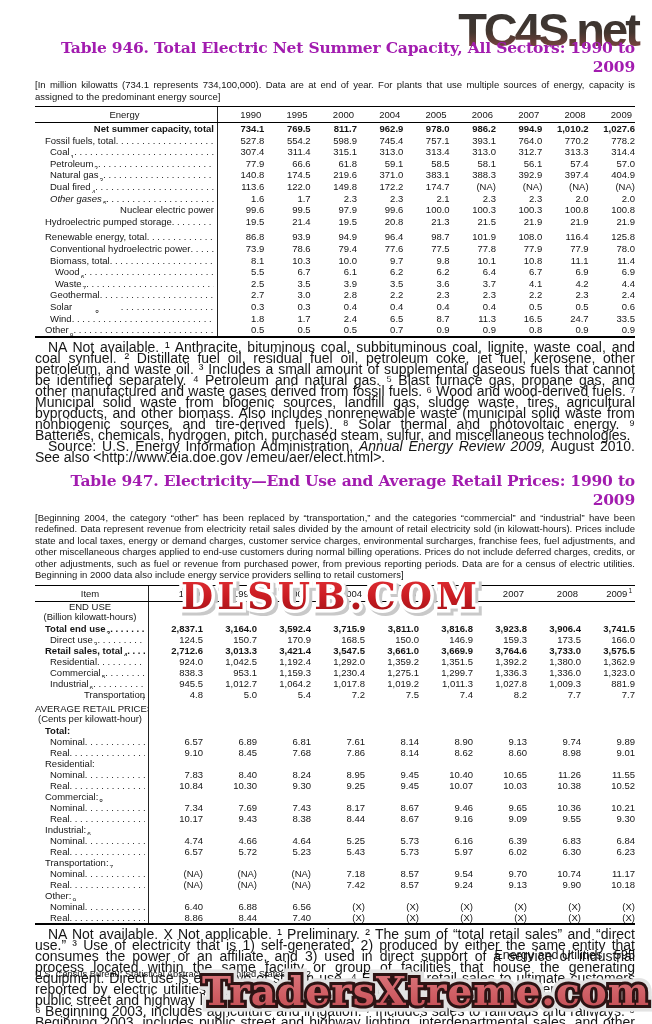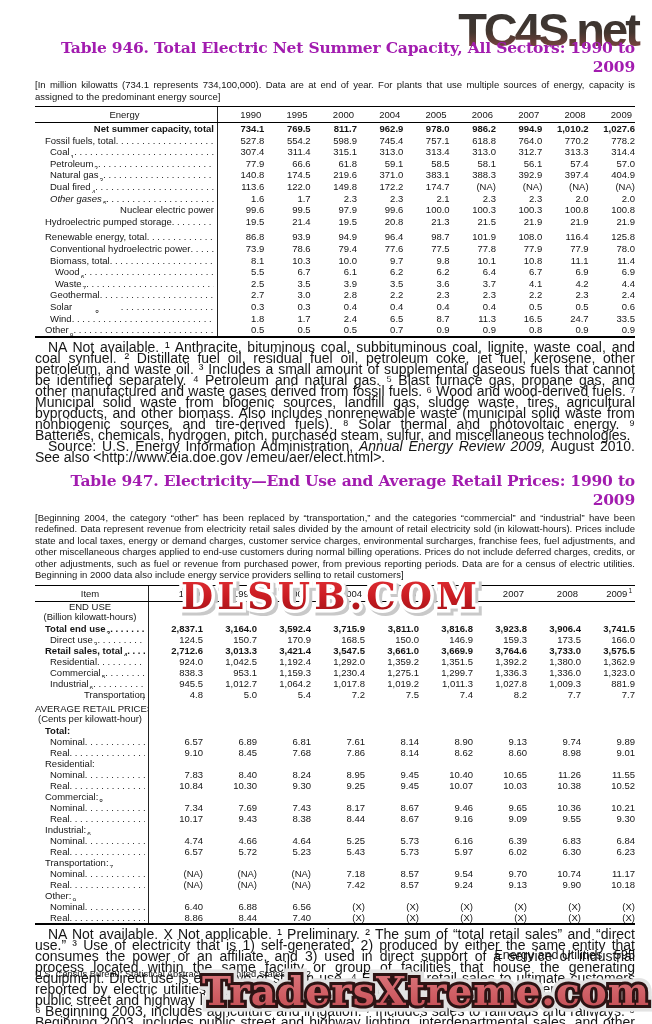--- a/index.html
+++ b/index.html
@@ -100,21 +100,21 @@
       <div class="row">
         <div class="stub" style="padding-left: 10px;">
           <span class="lbl">Fossil fuels, total</span>
           <span class="dots"></span>
         </div>
         <div class="val">527.8</div>
         <div class="val">554.2</div>
         <div class="val">598.9</div>
         <div class="val">745.4</div>
         <div class="val">757.1</div>
-        <div class="val">618.8</div>
+        <div class="val">393.1</div>
         <div class="val">764.0</div>
         <div class="val">770.2</div>
         <div class="val">778.2</div>
       </div>
       <div class="row">
         <div class="stub" style="padding-left: 15px;">
           <span class="lbl">Coal</span>
           <sup>1</sup>
           <span class="dots"></span>
         </div>

